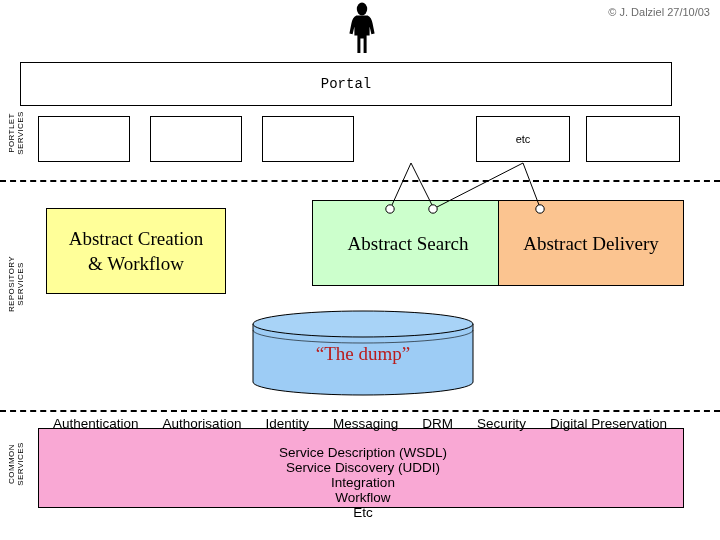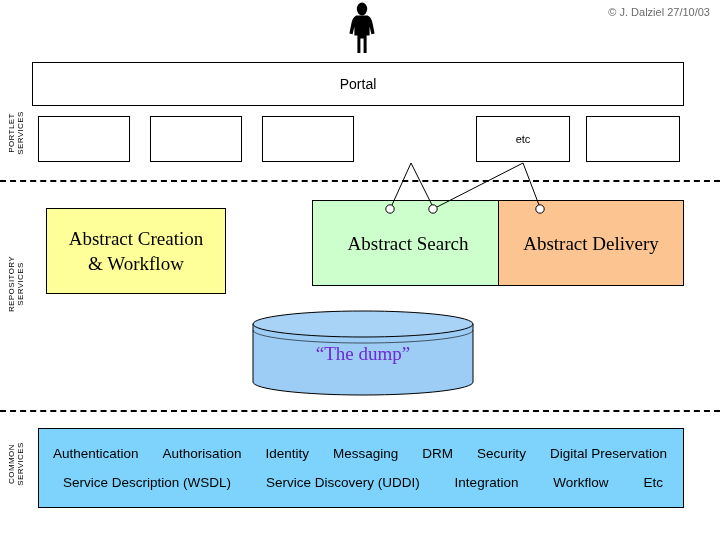--- a/index.html
+++ b/index.html
@@ -32,30 +32,31 @@
     position: absolute;
     left: 344px;
     top: 2px;
     width: 36px;
     height: 52px;
   }
 
   
   .portal-bar {
     position: absolute;
-    left: 32px;
+    left: 20px;
     top: 62px;
     width: 652px;
     height: 44px;
     border: 1px solid #000;
     background: #ffffff;
     box-sizing: border-box;
     display: flex;
     align-items: center;
     justify-content: center;
+    font-family: Liberation Mono, monospace;
   }
   .portal-label {
     font-size: 14px;
     color: #000;
   }
 
   
   .vlabel {
     position: absolute;
     font-size: 8px;
@@ -154,48 +155,48 @@
     height: 86px;
   }
   .cyl-label {
     position: absolute;
     left: 252px;
     top: 343px;
     width: 222px;
     text-align: center;
     font-family: "Liberation Serif", serif;
     font-size: 19px;
-    color: #6d28d9;
+    color: #b91c1c;
   }
 
   
   .common-panel {
     position: absolute;
     left: 38px;
     top: 428px;
     width: 646px;
     height: 80px;
     border: 1px solid #000;
-    background: #7dd3fc;
+    background: #f9a8d4;
     box-sizing: border-box;
     display: flex;
     flex-direction: column;
     justify-content: center;
     padding: 0 12px;
   }
   .cs-row {
     display: flex;
     justify-content: space-between;
     align-items: center;
     font-size: 13.5px;
     color: #000;
     padding: 7px 0;
   }
   .cs-row.row-1 { padding-left: 2px; padding-right: 4px; }
-  .cs-row.row-2 { padding-left: 12px; padding-right: 8px; }
+  .cs-row.row-2 { padding-left: 12px; padding-right: 8px; flex-direction: column; }
   .cs-item { white-space: nowrap; }
 </style>
 </head>
 <body>
 
 <div id="canvas">
 
   <div class="copyright">© J. Dalziel 27/10/03</div>
 
   <div class="user-figure">

